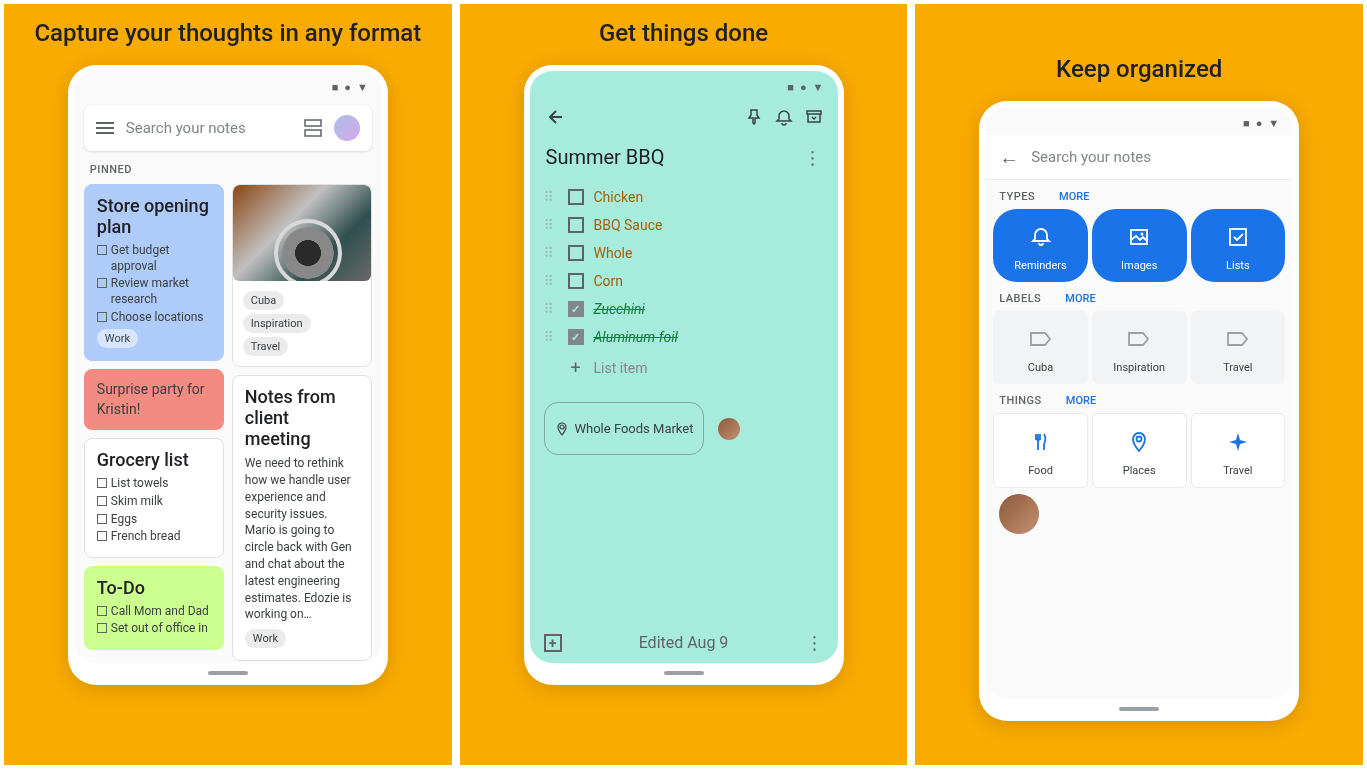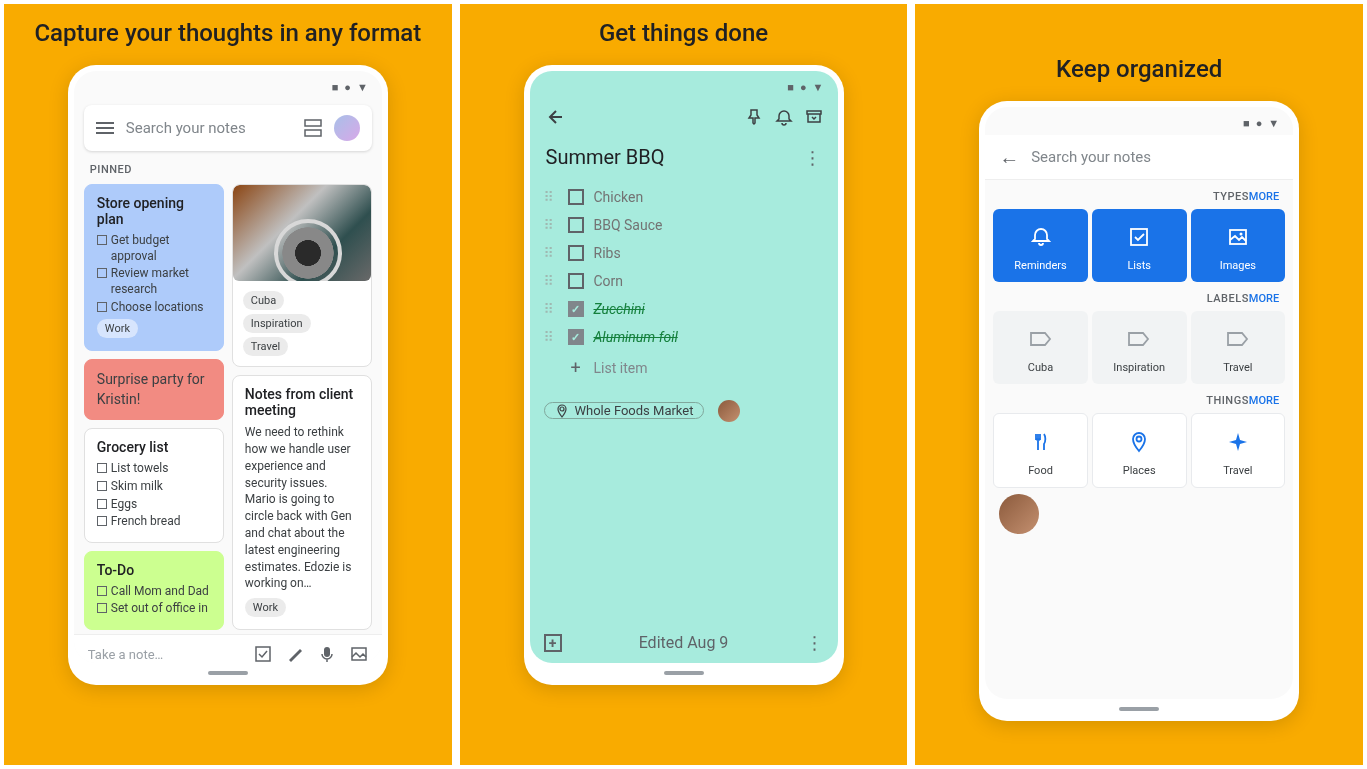--- a/index.html
+++ b/index.html
@@ -86,21 +86,21 @@
   .search-text { flex:1; color:#80868b; font-size:15px; }
   .view-icon { width:18px; }
   .avatar { width:26px; height:26px; border-radius:50%; background: linear-gradient(135deg,#a8c0e8,#d8a8e8); }
   .section-label { font-size:11px; color:#5f6368; letter-spacing:.5px; padding: 4px 16px; font-weight:500; }
   .notes-grid { display:flex; gap:8px; padding: 4px 10px; flex:1; overflow:hidden; }
   .col { flex:1; display:flex; flex-direction:column; gap:8px; }
   .card { border-radius:8px; padding:10px 12px; border:1px solid #e0e0e0; background:#fff; font-size:12px; }
   .card.blue { background:#aecbfa; border-color:#aecbfa; }
   .card.red { background:#f28b82; border-color:#f28b82; }
   .card.green { background:#ccff90; border-color:#ccff90; }
-  .card-title { font-size:14px; font-weight:500; margin-bottom:6px; color:#202124; }
+  .card-title { font-size:18px; font-weight:500; margin-bottom:6px; color:#202124; }
   .check-item { display:flex; align-items:flex-start; gap:4px; font-size:12px; color:#3c4043; margin:2px 0; line-height:1.3; }
   .check-item .box { width:10px; height:10px; border:1px solid #5f6368; margin-top:2px; flex-shrink:0; }
   .chip { display:inline-block; background:rgba(0,0,0,.08); border-radius:10px; padding:3px 8px; font-size:11px; color:#3c4043; margin:2px 4px 2px 0; }
   .card.blue .chip { background:rgba(255,255,255,.5); }
   .card-body { font-size:12px; color:#3c4043; line-height:1.4; }
   .img-card { height:96px; background: linear-gradient(135deg,#8b4513 0%,#c0c0c0 40%,#2f4f4f 70%,#696969 100%); border-radius:6px; position:relative; overflow:hidden; }
   .img-card::after { content:""; position:absolute; left:30%; top:35%; width:60px; height:60px; border-radius:50%; border:4px solid #d8d8d8; background:radial-gradient(circle,#2a2a2a 30%,#888 31%,#888 60%,transparent 61%); }
   .bottom-bar1 { display:flex; align-items:center; padding:10px 14px; gap:14px; background:#fff; border-top:1px solid #eee; }
   .take-note { flex:1; color:#9aa0a6; font-size:13px; }
   .bb-icon { color:#5f6368; }
@@ -112,41 +112,41 @@
   .ic { width:20px; height:20px; color:#3c4043; display:flex; align-items:center; justify-content:center; }
   .note-title-row { display:flex; align-items:center; padding:10px 16px; }
   .note-title { font-size:20px; color:#202124; flex:1; }
   .dots { color:#5f6368; font-size:18px; }
   .list-area { padding: 4px 10px; }
   .li { display:flex; align-items:center; gap:10px; padding:6px 4px; }
   .drag { color:#9fb8b1; font-size:14px; letter-spacing:-2px; width:14px; }
   .chk { width:16px; height:16px; border:2px solid #5f6368; flex-shrink:0; display:flex; align-items:center; justify-content:center; }
   .chk.done { background:#80868b; border-color:#80868b; }
   .chk.done::after { content:"✓"; color:#a7ebdd; font-size:11px; font-weight:bold; }
-  .li-text { font-size:14px; color:#737373; }
+  .li-text { font-size:14px; color:#a16207; }
   .li.done .li-text { color:#15803d; text-decoration:line-through;font-style:italic; }
   .plus { color:#5f6368; font-size:18px; width:16px; text-align:center; }
   .li-input { color:#80868b; font-size:14px; }
-  .loc-chip { display:inline-flex; align-items:center; gap:6px; border:1px solid #80a79c; border-radius:14px; padding:0 10px; margin:14px 4px; font-size:13px; color:#3c4043; }
+  .loc-chip { display:inline-flex; align-items:center; gap:6px; border:1px solid #80a79c; border-radius:14px; padding:18px 10px; margin:14px 4px; font-size:13px; color:#3c4043; }
   .loc-avatar { width:22px; height:22px; border-radius:50%; background:linear-gradient(135deg,#8b5a3c,#c49070); margin-left:10px; display:inline-block; vertical-align:middle; }
   .loc-row { display:flex; align-items:center; padding:0 10px; }
   .bottom-bar2 { margin-top:auto; display:flex; align-items:center; padding:10px 14px; background:transparent; }
   .add-box { width:18px; height:18px; border:2px solid #5f6368; display:flex; align-items:center; justify-content:center; font-size:14px; color:#5f6368; font-weight:bold; }
   .edited { flex:1; text-align:center; font-size:16px; color:#5f6368; }
 
   
   .p3-content { background:#fafafa; flex:1; display:flex; flex-direction:column; padding-top:28px; overflow:hidden; }
   .searchbar3 { display:flex; align-items:center; padding:10px 14px; gap:12px; background:#fff; border-bottom:1px solid #eee; }
   .back-arrow { font-size:20px; color:#5f6368; }
-  .sec-row { display:flex; justify-content:flex-end; align-items:center; padding:10px 14px 6px; }
+  .sec-row { display:flex; justify-content:flex-start; align-items:center; padding:10px 14px 6px; }
   .sec-label { font-size:11px; color:#5f6368; letter-spacing:.5px; font-weight:500; }
-  .more { font-size:11px; color:#1a73e8; font-weight:500; }
+  .more { font-size:11px; color:#1a73e8; font-weight:500;padding-left:24px; }
   .tile-grid { display:flex; gap:4px; padding:0 8px; }
   .tile { flex:1; border-radius:6px; display:flex; flex-direction:column; align-items:center; justify-content:center; padding:14px 4px 10px; gap:8px; }
-  .tile.blue { background:#1a73e8; color:#fff; }
+  .tile.blue { background:#1a73e8; color:#fff;border-radius:24px; }
   .tile.grey { background:#f1f3f4; color:#5f6368; }
   .tile.white { background:#fff; color:#1a73e8; border:1px solid #e8eaed; }
   .tile-ic { font-size:22px; height:28px; display:flex; align-items:center; }
   .tile-label { font-size:11px; }
   .tile.grey .tile-label, .tile.white .tile-label { color:#3c4043; }
   .people-avatar { width:40px; height:40px; border-radius:50%; background:linear-gradient(135deg,#8b5a3c,#c49070); margin:6px 14px; }
 
   svg { display:block; }
 </style>
 </head>
@@ -315,21 +315,21 @@
               <span class="li-text">Chicken</span>
             </div>
           <div class="li">
               <span class="drag">⠿</span>
               <span class="chk"></span>
               <span class="li-text">BBQ Sauce</span>
             </div>
           <div class="li">
               <span class="drag">⠿</span>
               <span class="chk"></span>
-              <span class="li-text">Ribs</span>
+              <span class="li-text">Whole</span>
             </div>
           <div class="li">
               <span class="drag">⠿</span>
               <span class="chk"></span>
               <span class="li-text">Corn</span>
             </div>
           <div class="li done">
               <span class="drag">⠿</span>
               <span class="chk done"></span>
               <span class="li-text">Zucchini</span>
@@ -389,35 +389,35 @@
               <div class="tile-ic">
                 <svg width="22" height="22" viewBox="0 0 22 22">
                   <path d="M11 3 a6 6 0 0 1 6 6 v4 l2 2 h-16 l2 -2 v-4 a6 6 0 0 1 6 -6 M9 17 a2 2 0 0 0 4 0" fill="none" stroke="#fff" stroke-width="1.8"></path>
                 </svg>
               </div>
               <div class="tile-label">Reminders</div>
             </div>
           <div class="tile blue">
               <div class="tile-ic">
                 <svg width="22" height="22" viewBox="0 0 22 22">
-                  <rect x="3" y="3" width="16" height="16" fill="none" stroke="#fff" stroke-width="1.8"></rect>
-                  <path d="M7 11 l3 3 l6 -6" fill="none" stroke="#fff" stroke-width="1.8"></path>
-                </svg>
-              </div>
-              <div class="tile-label">Lists</div>
-            </div>
-          <div class="tile blue">
-              <div class="tile-ic">
-                <svg width="22" height="22" viewBox="0 0 22 22">
                   <rect x="3" y="4" width="16" height="14" fill="none" stroke="#fff" stroke-width="1.8"></rect>
                   <path d="M3 14 l5 -4 l4 4 l3 -3 l4 4" fill="none" stroke="#fff" stroke-width="1.8"></path>
                   <circle cx="14" cy="8" r="1.5" fill="#fff"></circle>
                 </svg>
               </div>
               <div class="tile-label">Images</div>
+            </div>
+          <div class="tile blue">
+              <div class="tile-ic">
+                <svg width="22" height="22" viewBox="0 0 22 22">
+                  <rect x="3" y="3" width="16" height="16" fill="none" stroke="#fff" stroke-width="1.8"></rect>
+                  <path d="M7 11 l3 3 l6 -6" fill="none" stroke="#fff" stroke-width="1.8"></path>
+                </svg>
+              </div>
+              <div class="tile-label">Lists</div>
             </div>
         </div>
 
         <div class="sec-row">
             <span class="sec-label">LABELS</span>
             <span class="more">MORE</span>
           </div>
         <div class="tile-grid">
           <div class="tile grey">
               <div class="tile-ic">

